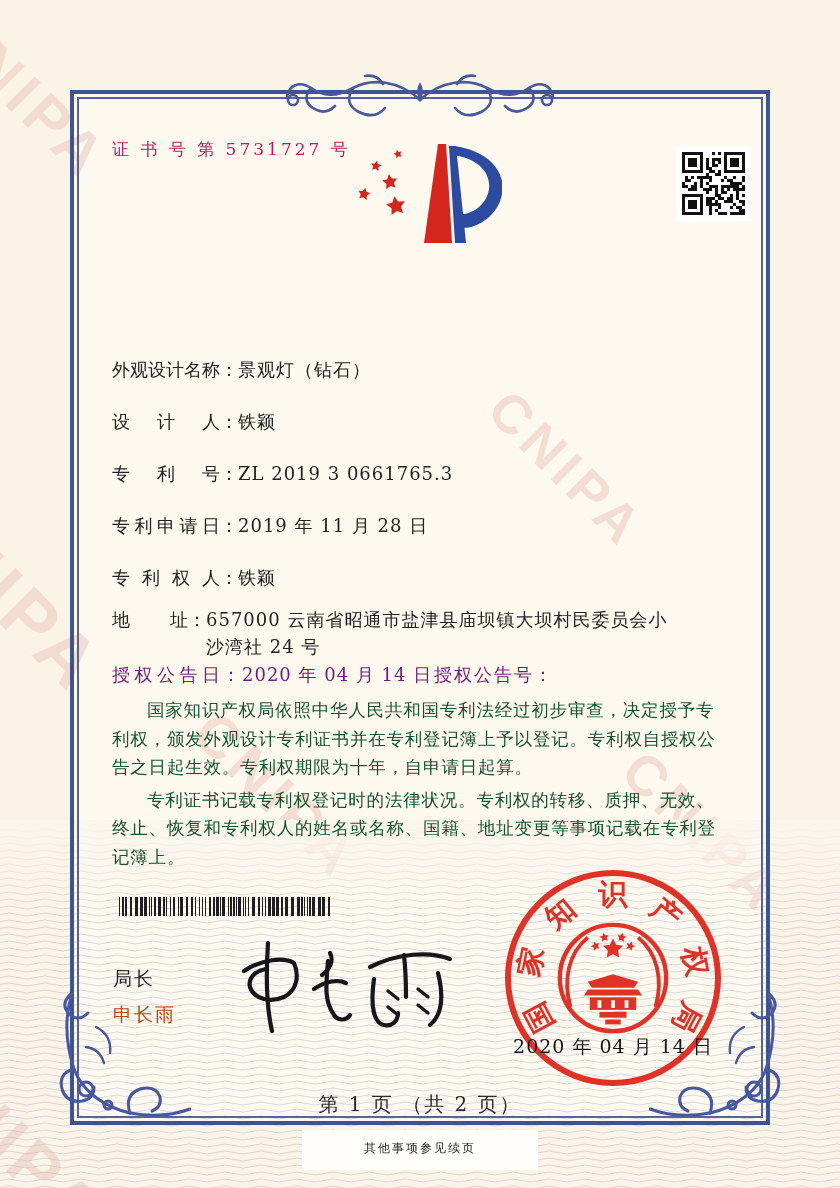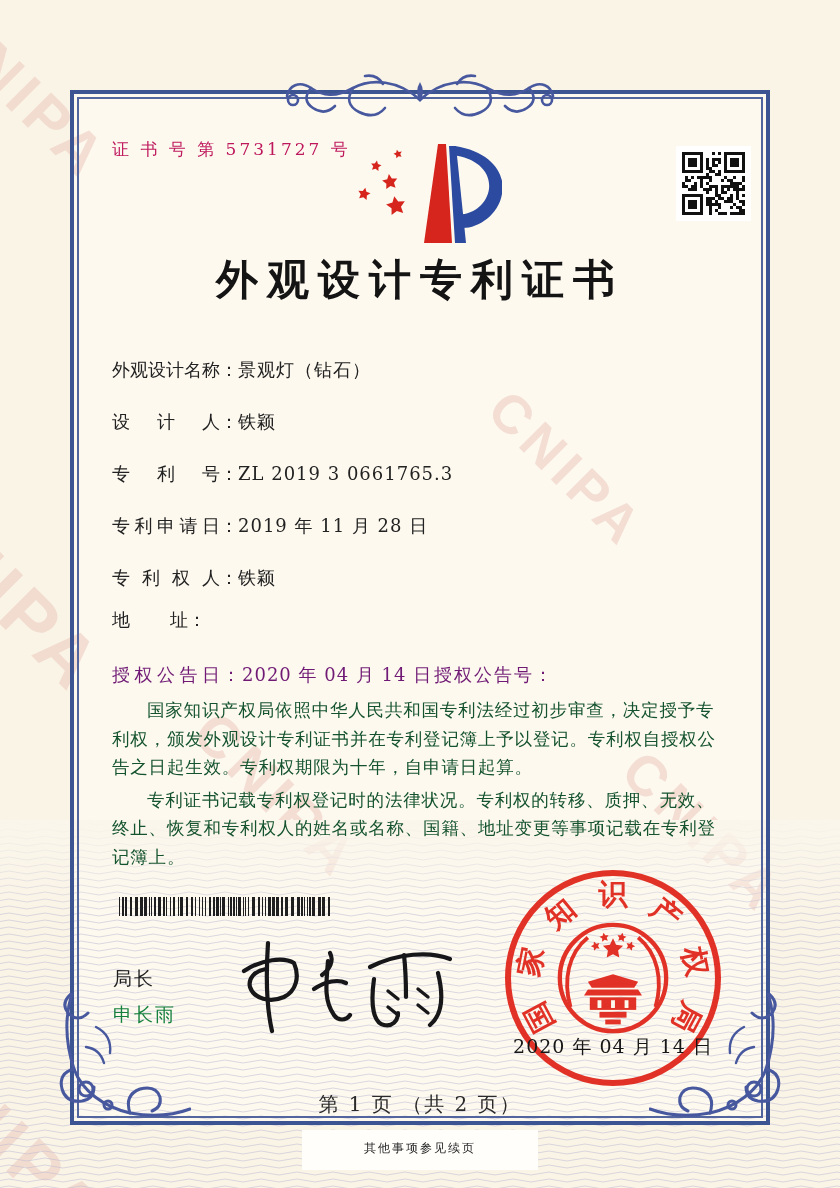--- a/index.html
+++ b/index.html
@@ -45,21 +45,21 @@
   .g-val2{left:443px;letter-spacing:1px;}
 
   
   .paras{position:absolute;left:112px;top:696px;width:618px;font-size:17.5px;line-height:28.5px;
       color:#14532d;letter-spacing:0.8px;}
   .paras p{margin:0 0 4px 0;text-indent:2em;}
 
   
   .barcode{position:absolute;left:119px;top:897px;line-height:0;}
   .sig-title{position:absolute;left:113px;top:966px;font-size:19px;color:#1e1e1e;letter-spacing:2px;}
-  .sig-name{position:absolute;left:113px;top:1002px;font-size:19px;color:#15803d;letter-spacing:2px;}
+  .sig-name{position:absolute;left:113px;top:1002px;font-size:19px;color:#c2410c;letter-spacing:2px;}
   .signature{position:absolute;left:222px;top:933px;}
 
   
   .seal{position:absolute;left:505px;top:870px;width:216px;height:216px;opacity:.93;}
   .seal-ring{position:absolute;inset:0;border:6px solid #e02418;border-radius:50%;box-sizing:border-box;}
   .seal-chars{position:absolute;inset:0;}
   .seal-chars span{position:absolute;left:50%;top:50%;width:32px;height:32px;margin:-16px;
       text-align:center;font-size:29px;font-weight:700;color:#e02418;line-height:32px;}
   .emblem{position:absolute;left:50px;top:50px;}
   .seal-date{position:absolute;left:505px;top:1034px;width:216px;text-align:center;font-size:19px;
@@ -281,21 +281,20 @@
           <rect x="6" y="6" width="9" height="9" fill="#111"></rect>
           <rect x="42" y="0" width="21" height="21" fill="#111"></rect>
           <rect x="45" y="3" width="15" height="15" fill="#fff"></rect>
           <rect x="48" y="6" width="9" height="9" fill="#111"></rect>
           <rect x="0" y="42" width="21" height="21" fill="#111"></rect>
           <rect x="3" y="45" width="15" height="15" fill="#fff"></rect>
           <rect x="6" y="48" width="9" height="9" fill="#111"></rect>
         </svg>
     </div>
 
-    <div class="title">外观设计专利证书</div>
 
     <div class="row" style="top:356px">
       <span class="lbl">外观设计名称</span>
         <span class="colon">：</span>
       <span class="val">景观灯（钻石）</span>
     </div>
     <div class="row" style="top:408px">
       <span class="lbl">设计人</span>
         <span class="colon">：</span>
       <span class="val">铁颖</span>
@@ -311,20 +310,21 @@
       <span class="val">2019 年 11 月 28 日</span>
     </div>
     <div class="row" style="top:564px">
       <span class="lbl">专利权人</span>
         <span class="colon">：</span>
       <span class="val">铁颖</span>
     </div>
     <div class="row row-addr" style="top:606px;width:560px">
       <span class="lbl">地址</span>
         <span class="colon">：</span>
+      <span class="val">657000 云南省昭通市盐津县庙坝镇大坝村民委员会小沙湾社 24 号</span>
     </div>
 
     <div class="row-grant">
       <span class="g-lbl1">授权公告日</span>
       <span class="g-col1">：</span>
       <span class="g-val1">2020 年 04 月 14 日</span>
       <span class="g-lbl2">授权公告号</span>
       <span class="g-col2">：</span>
     </div>
 

